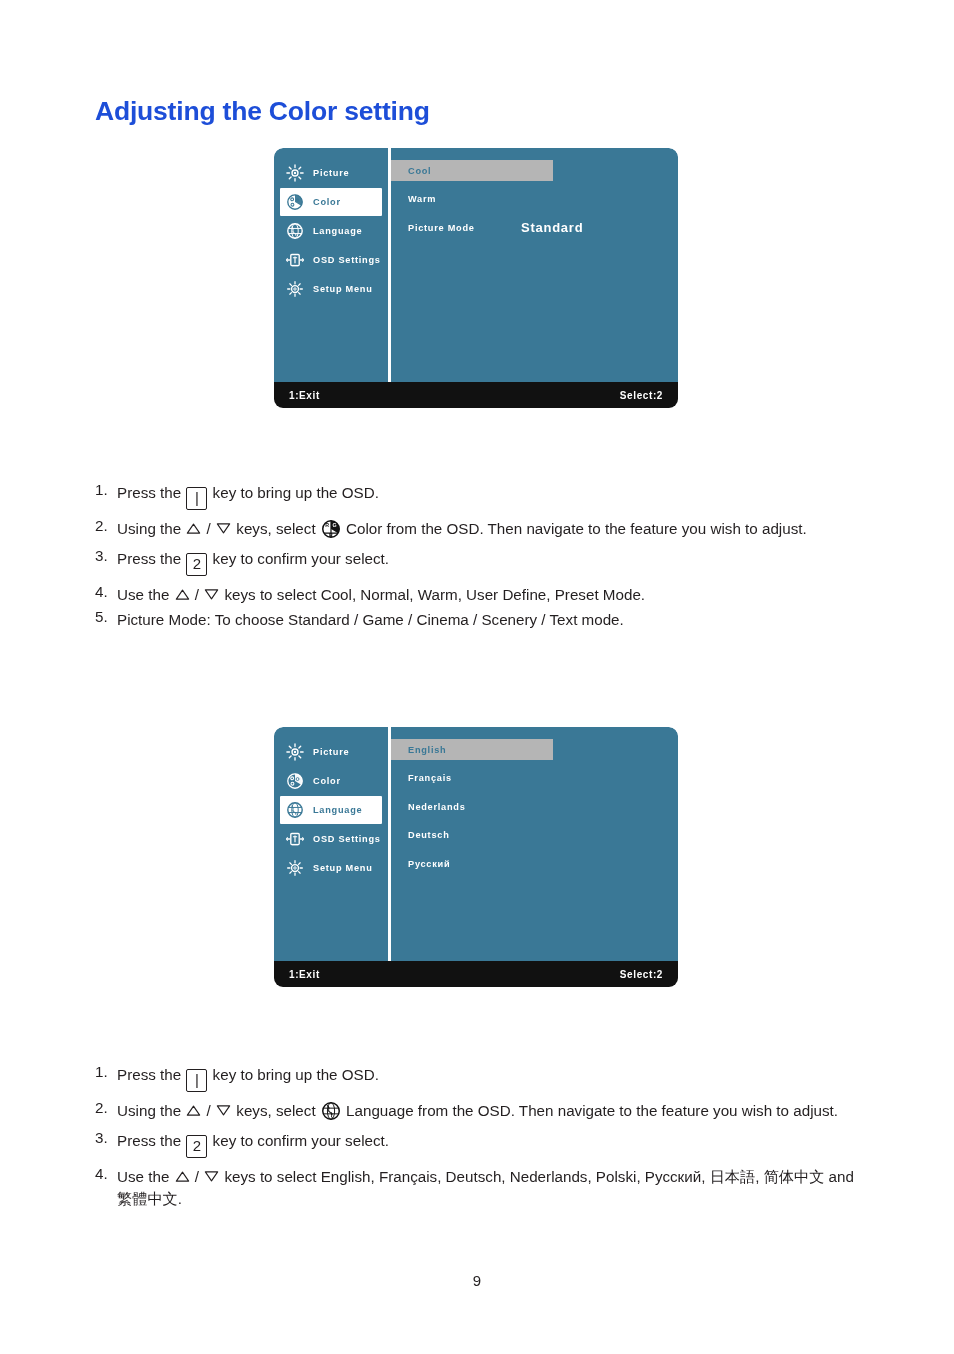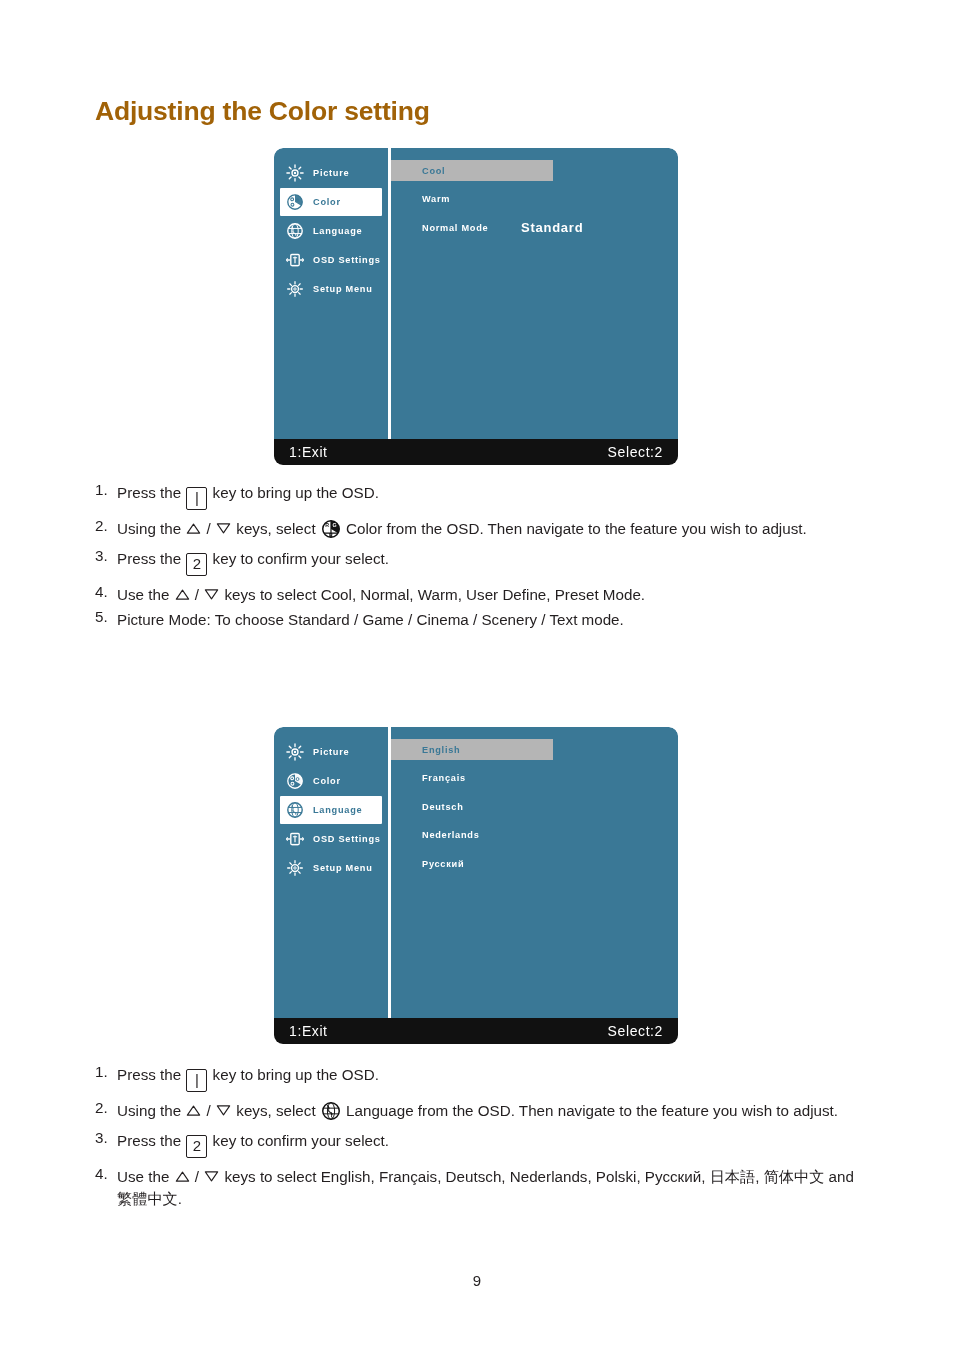--- a/index.html
+++ b/index.html
@@ -21,35 +21,35 @@
     inset: 0;
   }
 
   
   h1.section-title {
     position: absolute;
     margin: 0;
     font-size: 26.5px;
     font-weight: bold;
     letter-spacing: -0.2px;
-    color: #a16207;
+    color: #1d4ed8;
     font-family: "Liberation Sans", sans-serif;
   }
   #title-color  { left: 95px; top: 96px; }
   #title-lang   { left: 95px; top: 675px; }
 
   
   .osd {
     position: absolute;
     width: 404px;
     box-sizing: border-box;
   }
   .osd-body {
     position: relative;
-    height: 291px;
+    height: 234px;
     border-radius: 9px 9px 0 0;
     overflow: hidden;
     display: flex;
     background: #ffffff;
   }
   .osd-sidebar {
     width: 114px;
     background: #3a7896;
     border-radius: 9px 0 0 0;
     padding-top: 11px;
@@ -98,21 +98,21 @@
   }
   .side-item.active .side-label {
     color: #3a7896;
   }
 
   .opt-row {
     height: 21px;
     margin: 0 0 7.5px 0;
     display: flex;
     align-items: center;
-    padding-left: 31px;
+    padding-left: 17px;
     box-sizing: border-box;
     position: relative;
   }
   .opt-row .opt-label {
     font-size: 9.2px;
     font-weight: bold;
     letter-spacing: 0.75px;
     color: #ffffff;
     white-space: nowrap;
     font-family: "Liberation Sans", sans-serif;
@@ -139,22 +139,22 @@
     height: 26px;
     background: #111111;
     border-radius: 0 0 9px 9px;
     display: flex;
     align-items: center;
     justify-content: space-between;
     padding: 0 15px;
     box-sizing: border-box;
   }
   .osd-footer span {
-    font-size: 14px;
-    font-weight: normal;
+    font-size: 10px;
+    font-weight: bold;
     letter-spacing: 0.6px;
     color: #ffffff;
     font-family: "Liberation Sans", sans-serif;
   }
 
   
   .steps {
     position: absolute;
     font-size: 15.2px;
     line-height: 1.0;
@@ -287,21 +287,21 @@
         </div>
       <div class="osd-gap"></div>
       <div class="osd-content" id="content-color">
           <div class="opt-row highlight">
             <span class="opt-label">Cool</span>
           </div>
           <div class="opt-row">
             <span class="opt-label">Warm</span>
           </div>
           <div class="opt-row">
-            <span class="opt-label">Normal Mode</span>
+            <span class="opt-label">Picture Mode</span>
             <span class="opt-value">Standard</span>
           </div>
         </div>
     </div>
     <div class="osd-footer">
       <span>1:Exit</span>
       <span>Select:2</span>
     </div>
   </div>
 
@@ -401,24 +401,24 @@
         </div>
       <div class="osd-gap"></div>
       <div class="osd-content" id="content-lang">
           <div class="opt-row highlight">
             <span class="opt-label">English</span>
           </div>
           <div class="opt-row">
             <span class="opt-label">Français</span>
           </div>
           <div class="opt-row">
+            <span class="opt-label">Nederlands</span>
+          </div>
+          <div class="opt-row">
             <span class="opt-label">Deutsch</span>
-          </div>
-          <div class="opt-row">
-            <span class="opt-label">Nederlands</span>
           </div>
           <div class="opt-row">
             <span class="opt-label">Русский</span>
           </div>
         </div>
     </div>
     <div class="osd-footer">
       <span>1:Exit</span>
       <span>Select:2</span>
     </div>

